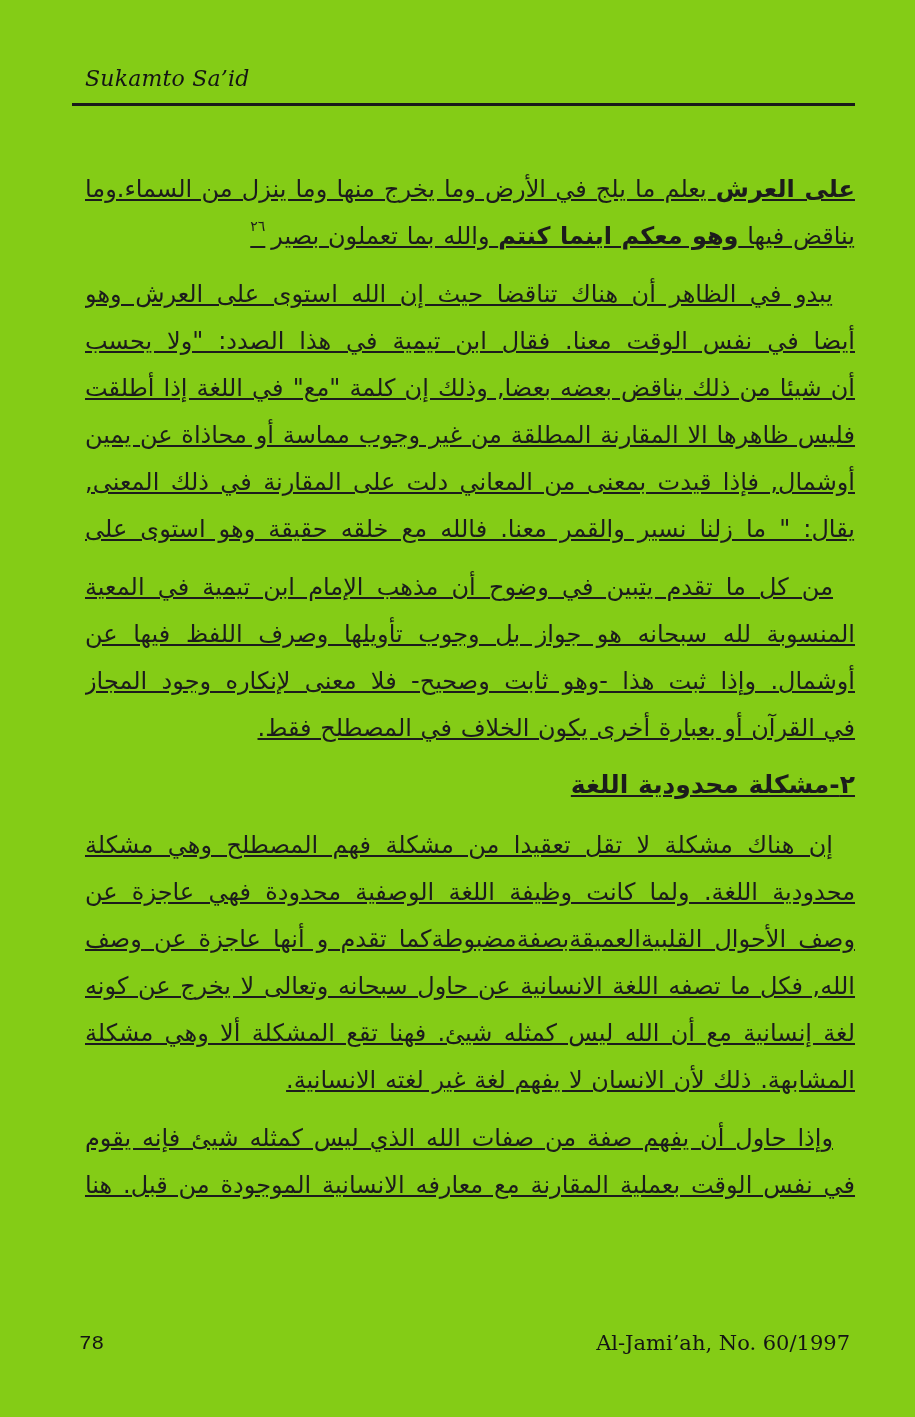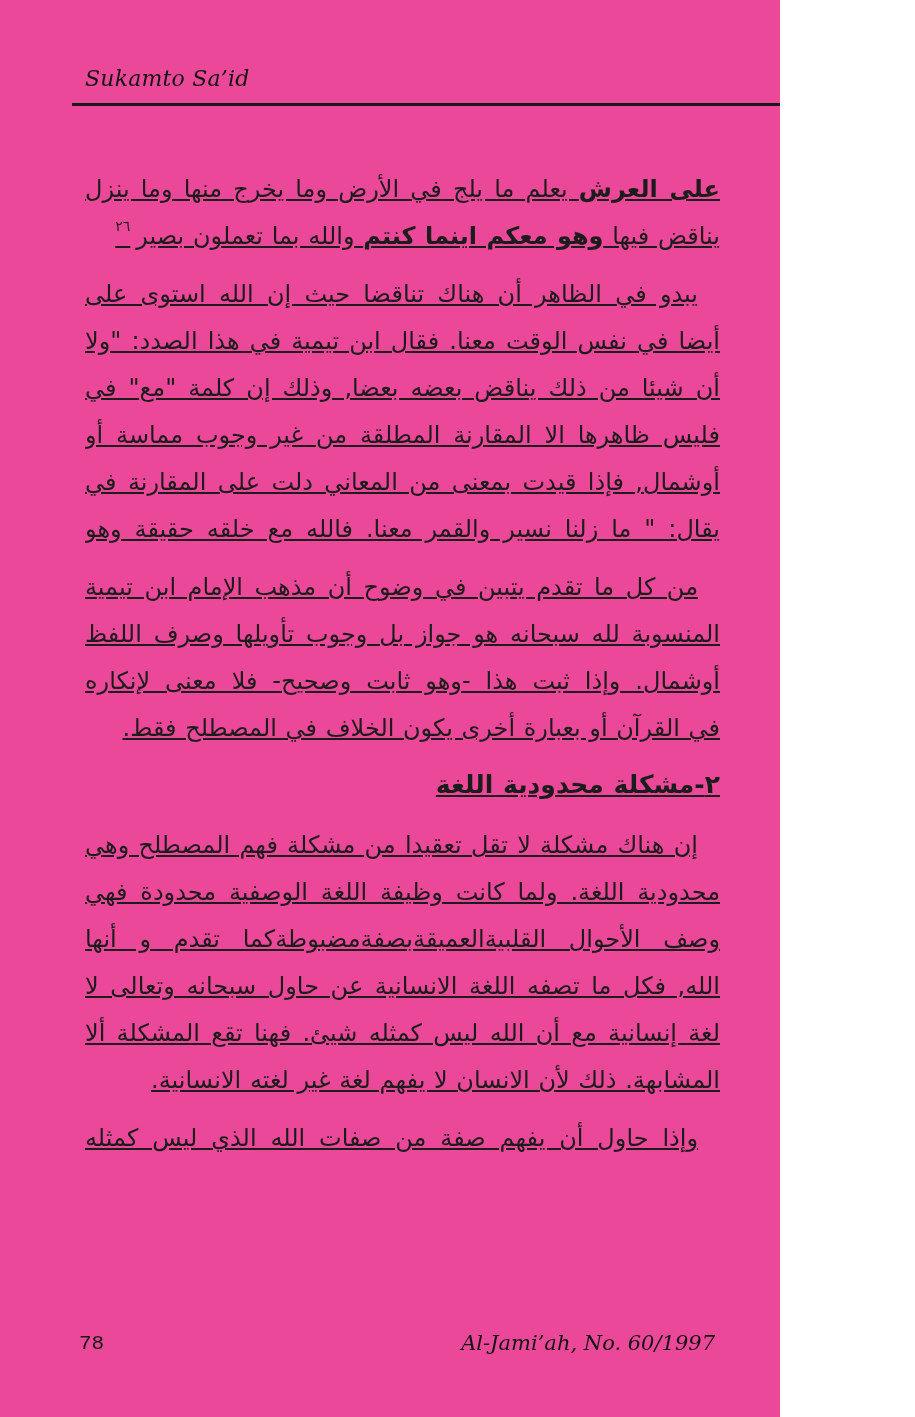--- a/index.html
+++ b/index.html
@@ -1,22 +1,22 @@
 <!DOCTYPE html>
 <html lang="ar"><head>
 <meta charset="utf-8">
 <style>
   html, body { margin: 0; padding: 0; }
   body { background: #ffffff; }
 
   .page {
     position: relative;
-    width: 780px;
+    width: 915px;
     height: 1417px;
-    background: #ec4899;
+    background: #84cc16;
     overflow: hidden;
     font-family: "DejaVu Sans", sans-serif;
     color: #1c1c1c;
   }
 
   
   .running-head {
     position: absolute;
     top: 66px;
     left: 85px;
@@ -85,21 +85,20 @@
     left: 79px;
     font-family: Liberation Mono, monospace;
     font-size: 21px;
     color: #141414;
   }
   .footer-journal {
     position: absolute;
     top: 1331px;
     right: 65px;
     font-family: "DejaVu Serif", serif;
-    font-style: italic;
     font-size: 21px;
     color: #141414;
   }
 </style>
 </head>
 <body>
 
 <div class="page">
 
   <div class="running-head">Sukamto Sa’id</div>
@@ -131,20 +130,21 @@
       <div class="block paragraph">
         <div class="line indent"><span>إن هناك مشكلة لا تقل تعقيدا من مشكلة فهم المصطلح وهي مشكلة</span></div>
         <div class="line"><span>محدودية اللغة. ولما كانت وظيفة اللغة الوصفية محدودة فهي عاجزة عن</span></div>
         <div class="line"><span>وصف الأحوال القلبيةالعميقةبصفةمضبوطةكما تقدم و أنها عاجزة عن وصف</span></div>
         <div class="line"><span>الله, فكل ما تصفه اللغة الانسانية عن حاول سبحانه وتعالى لا يخرج عن كونه</span></div>
         <div class="line"><span>لغة إنسانية مع أن الله ليس كمثله شيئ. فهنا تقع المشكلة ألا وهي مشكلة</span></div>
         <div class="line end"><span>المشابهة. ذلك لأن الانسان لا يفهم لغة غير لغته الانسانية.</span></div>
       </div>
       <div class="block paragraph">
         <div class="line indent"><span>وإذا حاول أن يفهم صفة من صفات الله الذي ليس كمثله شيئ فإنه يقوم</span></div>
+        <div class="line"><span>في نفس الوقت بعملية المقارنة مع معارفه الانسانية الموجودة من قبل. هنا</span></div>
       </div>
     </div>
 
   <div class="footer-page-number">78</div>
 
   <div class="footer-journal">Al-Jami’ah, No. 60/1997</div>
 
 </div>
 
 </body></html>

